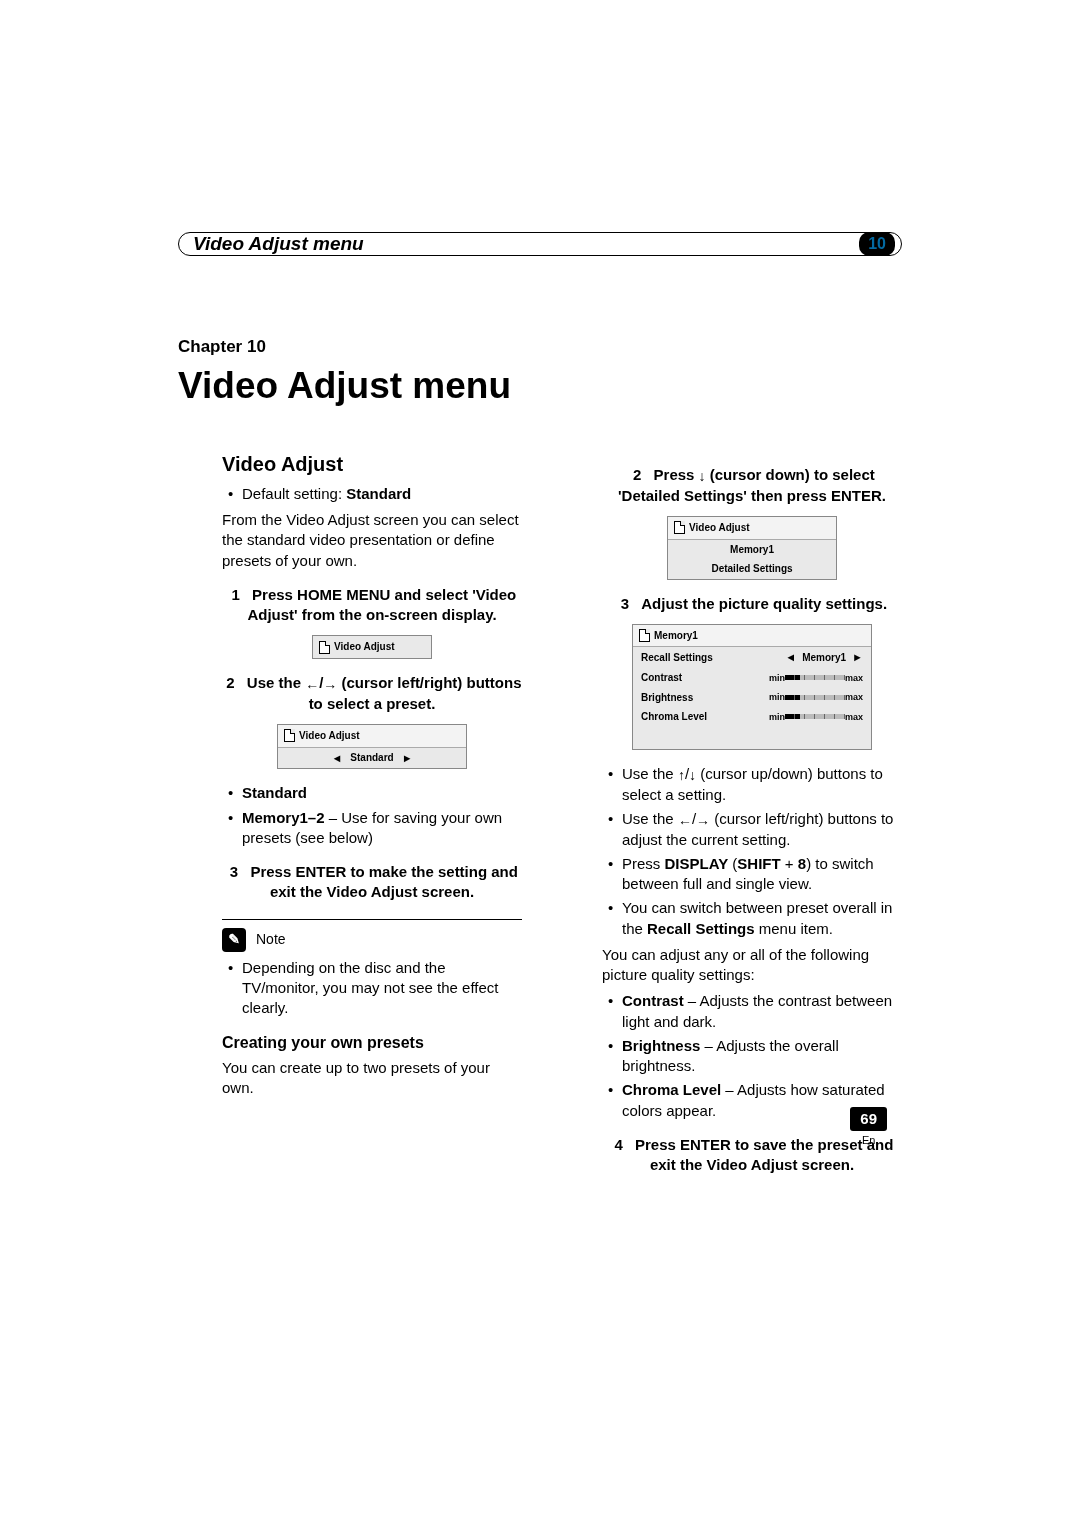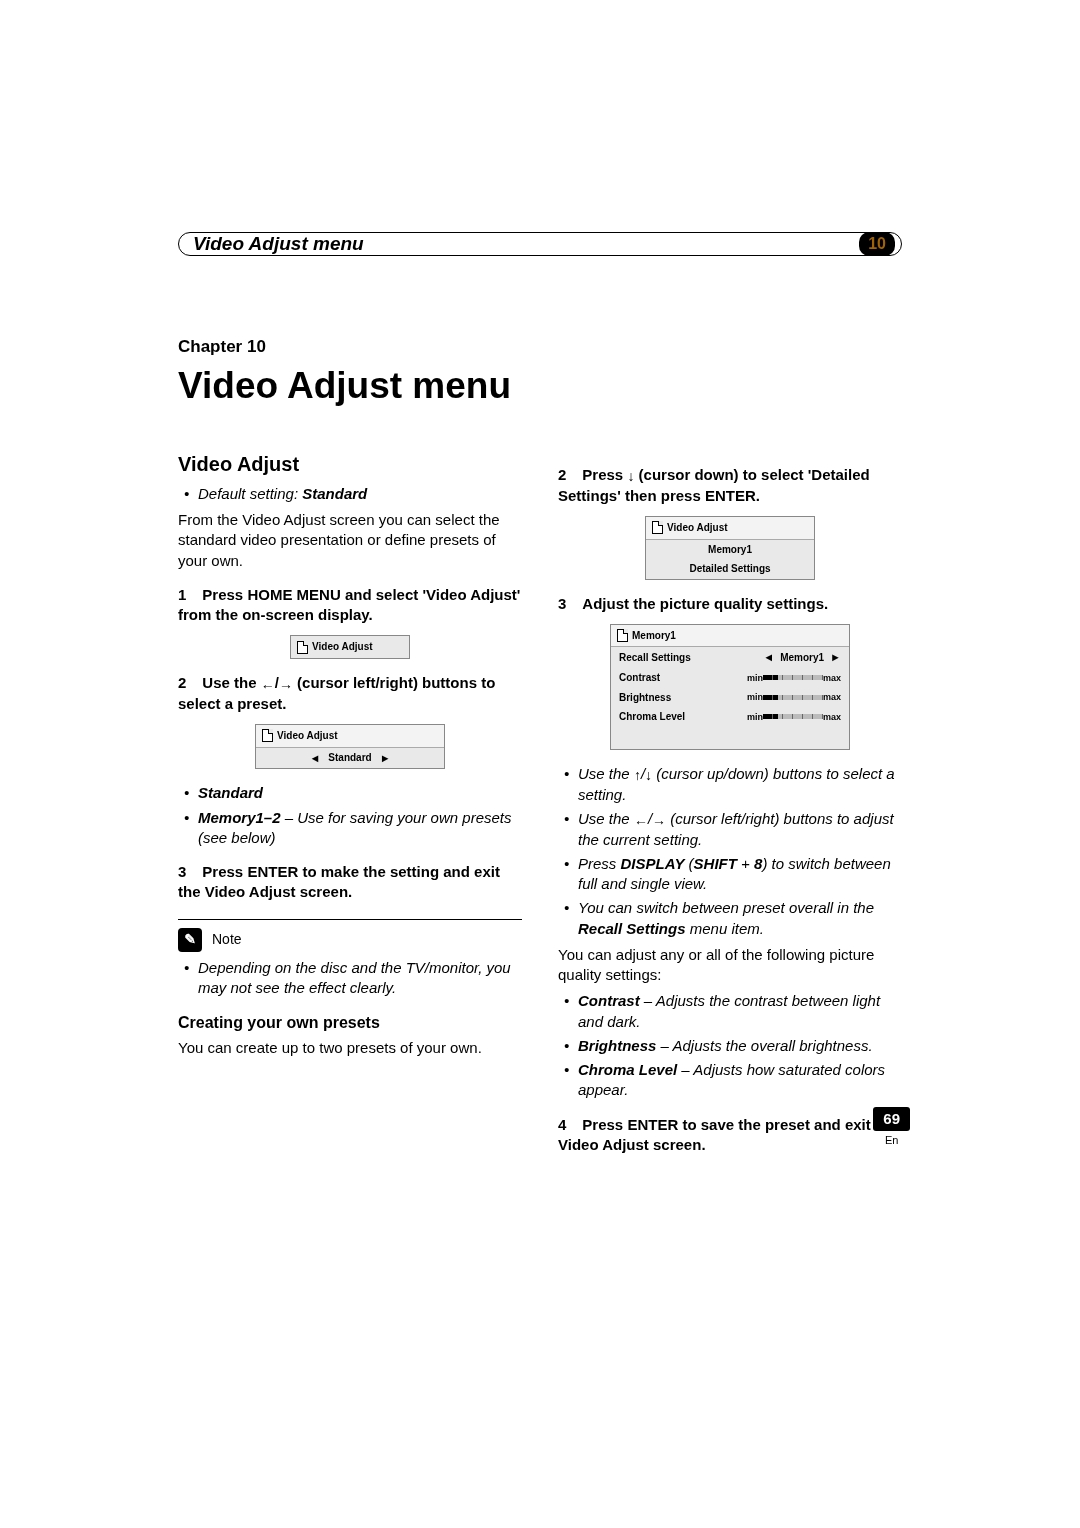--- a/index.html
+++ b/index.html
@@ -33,37 +33,37 @@
     height: 24px;
     display: flex;
     align-items: center;
     padding: 0 6px 0 14px;
     position: relative;
   }
   .header-line-wrap .ht { flex:0 0 auto; }
   .header-line-spacer { flex:1; }
   .chapter-badge {
     background: #000;
-    color: #a16207;
+    color: #0369a1;
     font-weight: bold;
     border-radius: 10px;
     padding: 1px 9px;
     font-size: 16px;
     margin-left: 6px;
   }
   .chapter-label { font-weight: bold; font-size: 17px; margin-bottom: 2px; }
   .page-title { font-weight: bold; font-size: 37px; margin-bottom: 40px; }
   .columns { display: flex; gap: 36px; }
-  .col { flex: 1; min-width: 0; }
+  .col { flex: 1; min-width: 0; margin-left: 44px; }
   .section-h { font-weight: bold; font-size: 20px; margin-bottom: 6px; }
   .subsection-h { font-weight: bold; font-size: 16px; margin: 14px 0 2px 0; }
   p { margin: 4px 0; }
-  .step { font-weight: bold; margin-top: 14px; }
+  .step { font-weight: bold; margin-top: 14px; text-align: center; }
   .step .num { display:inline-block; width: 16px; }
-  .bullet-list { list-style: none; padding-left: 20px; margin: 6px 0; font-style: italic; }
+  .bullet-list { list-style: none; padding-left: 20px; margin: 6px 0; }
   .bullet-list li { position: relative; margin: 4px 0; }
   .bullet-list li::before { content: "•"; position: absolute; left: -14px; }
   .note-row { display:flex; align-items:center; gap:10px; margin: 16px 0 6px 0; border-top:1px solid #000; padding-top:8px;}
   .note-icon {
     width: 24px; height: 24px; background:#000; color:#fff; border-radius:4px;
     display:flex; align-items:center; justify-content:center; font-size:14px; font-weight:bold;
   }
   .note-label { font-weight:normal; font-size:14px; }
   .osd {
     border: 1px solid #888;
@@ -92,21 +92,21 @@
   .slider-track {
     width:60px; height:5px; background:linear-gradient(to right,#000 0 25%, #bbb 25% 100%);
     position:relative;
   }
   .slider-track::after{
     content:""; position:absolute; inset:0;
     background-image: repeating-linear-gradient(to right, transparent 0 9px, #666 9px 10px);
   }
   .inline-icon { font-family: Arial; font-size: 14px; vertical-align: -1px; }
   .page-footer {
-    position:absolute; bottom:380px; right:170px; text-align:center;
+    position:absolute; bottom:380px; right:193px; text-align:center;
   }
   .page-num-badge {
     background:#000; color:#fff; font-weight:bold; padding:2px 10px; border-radius:3px; font-size:15px;
   }
   .lang { font-size:11px; margin-top:2px; }
   b { font-weight: bold; }
 </style>
 </head>
 <body>
 

